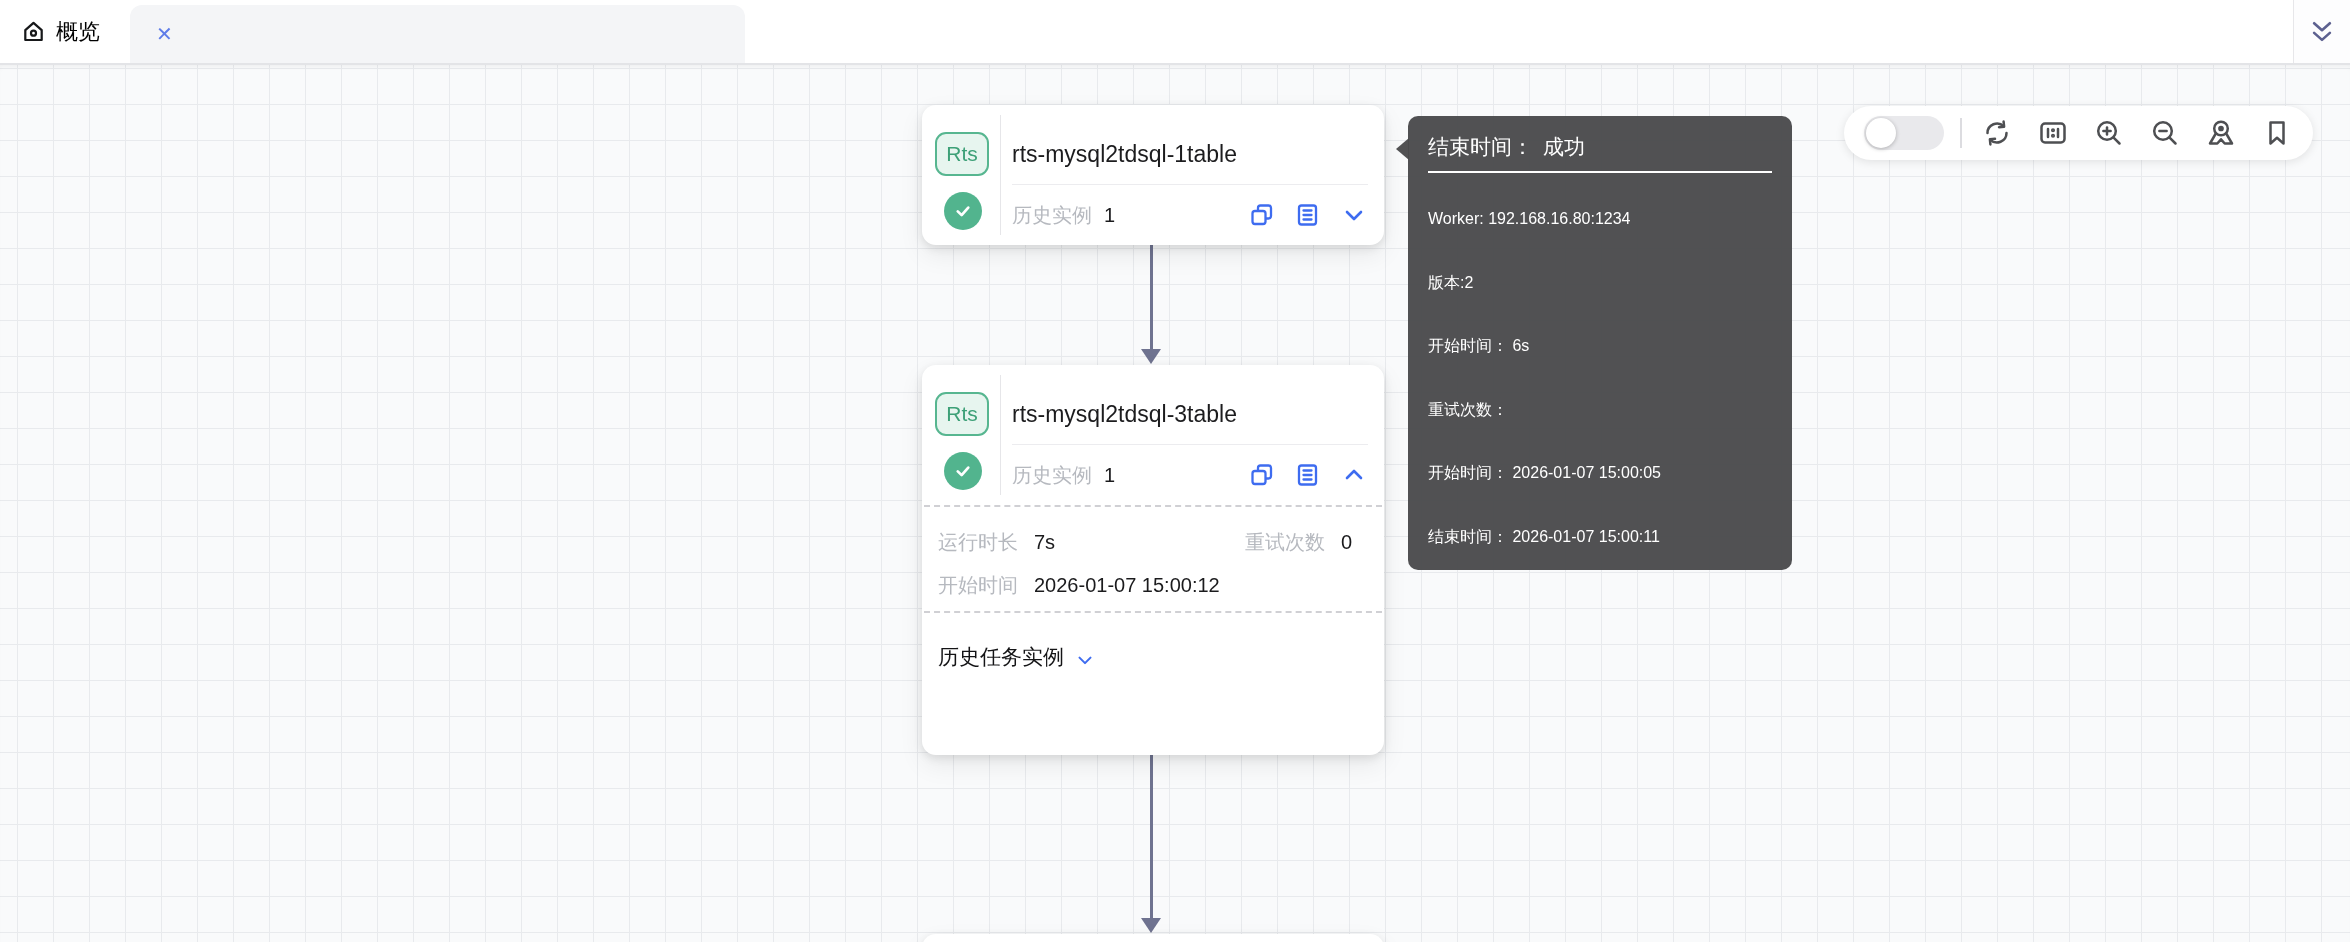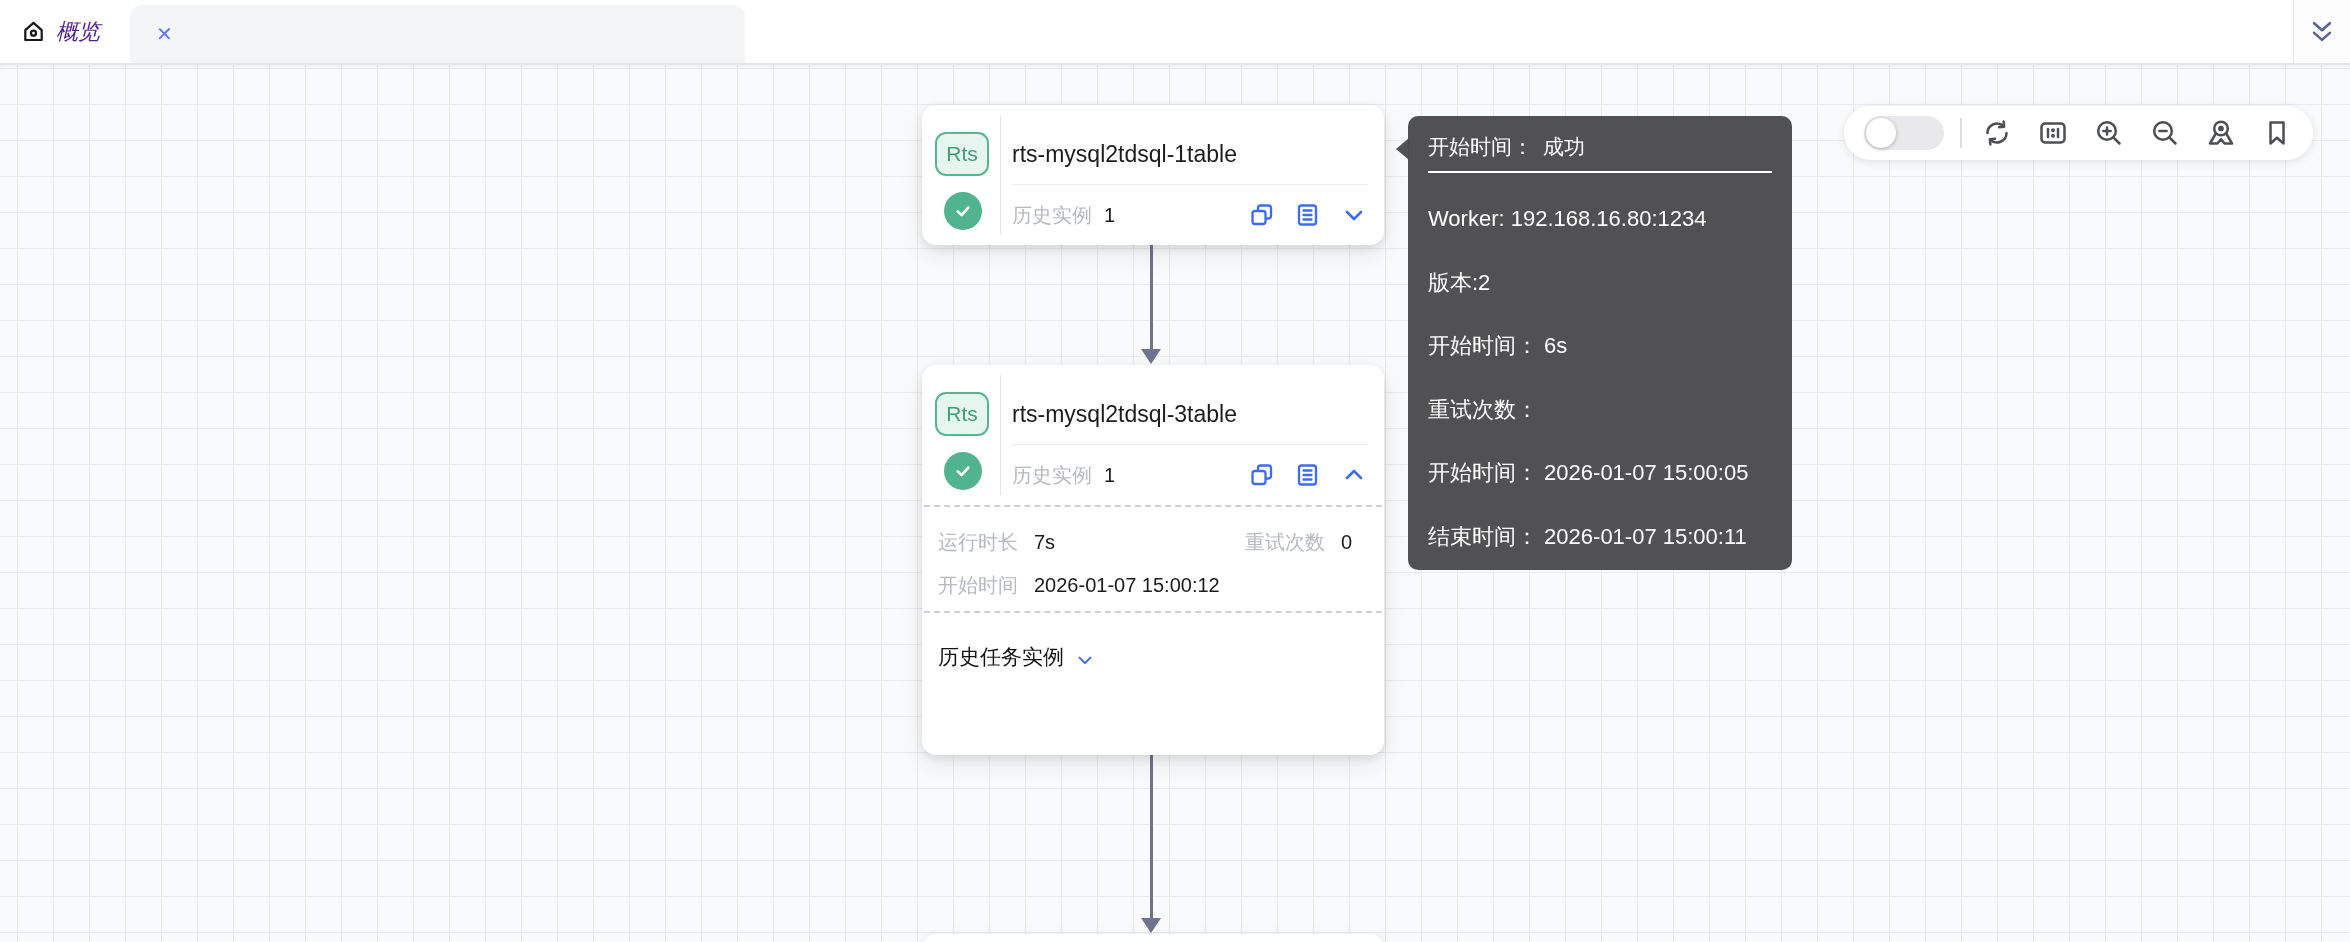--- a/index.html
+++ b/index.html
@@ -5,21 +5,21 @@
   * { margin:0; padding:0; box-sizing:border-box; }
   html,body { width:2350px; height:942px; overflow:hidden;
     font-family:"Liberation Sans","DejaVu Sans",sans-serif; background:#fff; }
   .page { position:relative; width:2350px; height:942px; }
 
   
   .topbar { position:absolute; left:0; top:0; width:2350px; height:65px;
     background:#fff; border-bottom:2px solid #e3e4e7; z-index:30; }
   .home-btn { position:absolute; left:20px; top:0; height:63px;
     display:flex; align-items:center; gap:9px; cursor:pointer; }
-  .home-btn .label { font-size:22px; color:#4c1d95; font-weight:500;font-style:italic; }
+  .home-btn .label { font-size:22px; color:#000000; font-weight:500; }
   .tab { position:absolute; left:130px; top:5px; height:58px; width:615px;
     background:#f4f5f7; border-radius:12px 12px 0 0;
     display:flex; align-items:center; padding:0 26px; gap:20px; }
   .tab-title { font-size:21px; color:#4667e6; white-space:nowrap; flex:1; }
   .tab-close { font-size:20px; color:#5e7ce9; cursor:pointer; line-height:1; }
   .collapse-panel { position:absolute; right:0; top:0; width:57px; height:63px;
     background:#fdfdfe; border-left:1px solid #e7e7ea;
     display:flex; align-items:center; justify-content:center; }
 
   
@@ -73,21 +73,21 @@
   
   .tooltip { position:absolute; left:1408px; top:51px; width:384px;
     background:rgba(74,74,76,0.96); border-radius:10px; color:#fff;
     padding:13px 20px 16px 20px; z-index:20; }
   .tooltip-pointer { position:absolute; left:-12px; top:22px; width:0; height:0;
     border-top:11px solid transparent; border-bottom:11px solid transparent;
     border-right:13px solid rgba(74,74,76,0.96); }
   .tt-title { font-size:21px; height:36px; display:flex; align-items:center; gap:10px; }
   .tt-status { color:#ffffff; }
   .tt-divider { height:2px; background:#fff; margin:6px 0 8px 0; }
-  .tt-line { font-size:22px; line-height:35.5px; white-space:nowrap;margin-top:28px; }
+  .tt-line { font-size:16px; line-height:35.5px; white-space:nowrap;margin-top:28px; }
 
   
   .toolbar { position:absolute; left:1844px; top:41px; width:469px; height:54px;
     background:#fff; border-radius:27px; box-shadow:0 2px 10px rgba(0,0,0,.10);
     display:flex; align-items:center; padding:0 20px; z-index:25; }
   .toggle { width:80px; height:34px; border-radius:17px; background:#e9e9ec;
     position:relative; cursor:pointer; flex:none; }
   .toggle-knob { position:absolute; left:2px; top:2px; width:30px; height:30px;
     border-radius:50%; background:#fff; box-shadow:0 1px 4px rgba(0,0,0,.25); }
   .tb-divider { width:2px; height:30px; background:#dcdce0; margin:0 12px 0 16px; flex:none; }
@@ -236,21 +236,21 @@
           </svg>
         </span>
       </div>
     </div>
 
     <div class="node node3"></div>
 
     <div class="tooltip">
       <div class="tooltip-pointer"></div>
       <div class="tt-title">
-        <span>开始时间：</span>
+        <span>结束时间：</span>
         <span class="tt-status">成功</span>
       </div>
       <div class="tt-divider"></div>
       <div class="tt-line">Worker: 192.168.16.80:1234</div>
       <div class="tt-line">版本:2</div>
       <div class="tt-line">开始时间： 6s</div>
       <div class="tt-line">重试次数：</div>
       <div class="tt-line">开始时间： 2026-01-07 15:00:05</div>
       <div class="tt-line">结束时间： 2026-01-07 15:00:11</div>
     </div>

